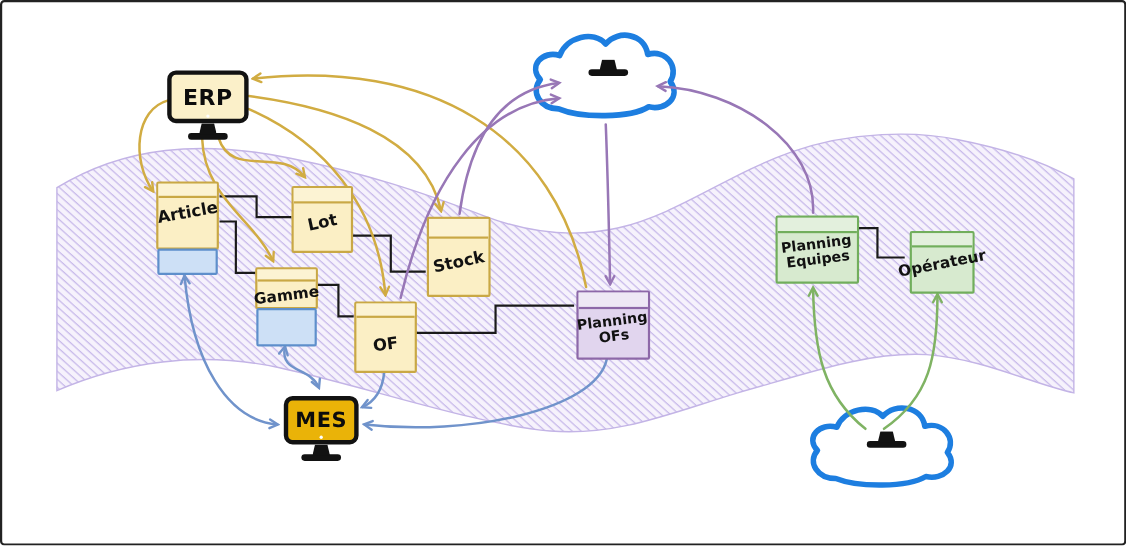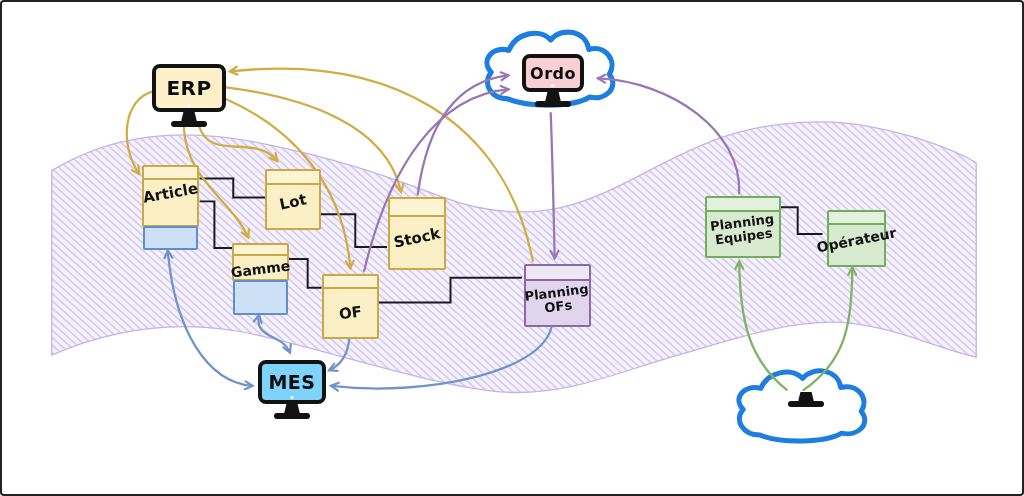--- a/index.html
+++ b/index.html
@@ -161,34 +161,30 @@
   <div class="sysblock" style="left:150px;top:62px;width:74px">
     <div class="monitor" style="width:74px;height:48px;background:#FBF0C9">
       <span class="mlabel" style="font-size:20px">ERP</span>
       <span class="cam"></span>
     </div>
     <div class="stand"></div>
     <div class="base"></div>
   </div>
 
   <div class="sysblock" style="left:256px;top:358px;width:68px">
-    <div class="monitor" style="width:68px;height:44px;background:#7dd3fc">
+    <div class="monitor" style="width:68px;height:44px;background:#eab308">
       <span class="mlabel" style="font-size:19px">MES</span>
       <span class="cam"></span>
     </div>
     <div class="stand"></div>
     <div class="base"></div>
   </div>
 
   <div class="cloudwrap" style="left:476px;top:20px;width:150px;height:96px">
     <div class="sysblock" style="left:44px;top:32px;width:62px">
-      <div class="monitor" style="width:62px;height:38px;background:#F7CFD4">
-        <span class="mlabel" style="font-size:16px">Ordo</span>
-        <span class="cam"></span>
-      </div>
       <div class="stand"></div>
       <div class="base"></div>
     </div>
   </div>
 
   <div class="cloudwrap" style="left:730px;top:362px;width:150px;height:92px">
     <div class="sysblock" style="left:43px;top:28px;width:62px">
       <div class="stand"></div>
       <div class="base"></div>
     </div>

